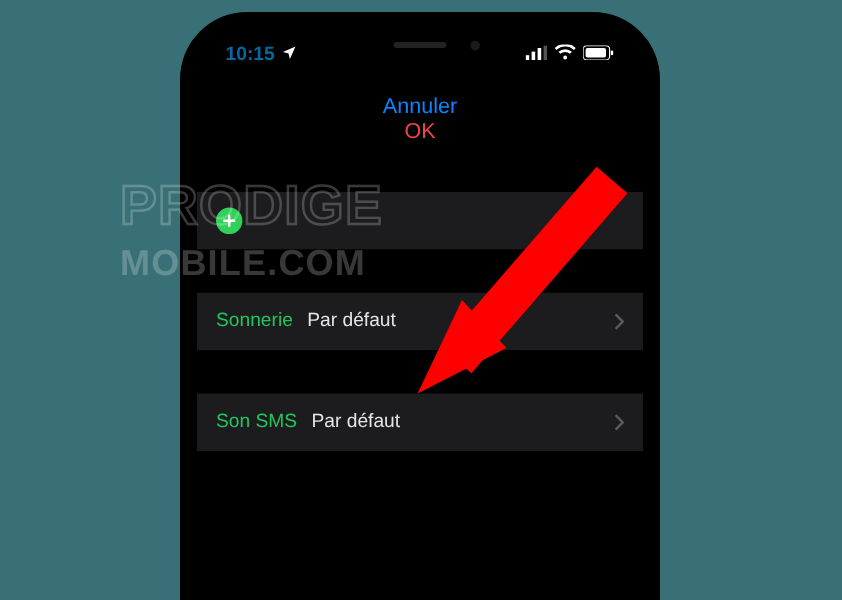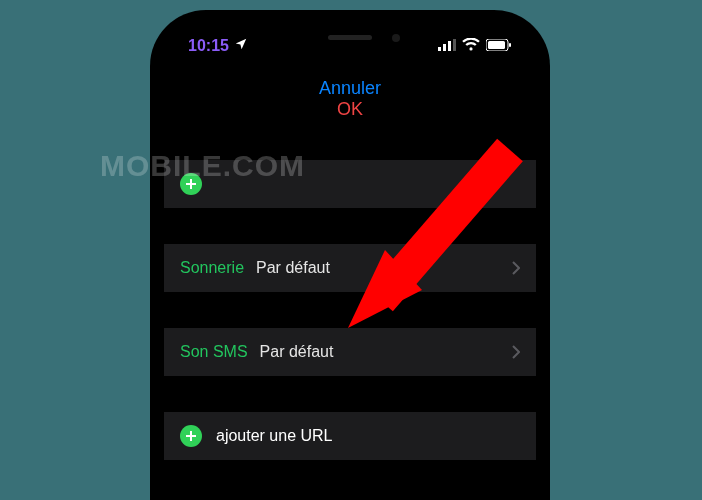--- a/index.html
+++ b/index.html
@@ -58,21 +58,21 @@
   }
   .notch .dot {
     width: 8px; height: 8px; border-radius: 50%; background: #1a1a1a;
   }
   .status-bar {
     display: flex;
     justify-content: space-between;
     align-items: center;
     height: 44px;
     padding: 0 24px;
-    color: #8b5cf6;
+    color: #0369a1;
     font-size: 16px;
     font-weight: 600;
   }
   .status-left { display: flex; align-items: center; gap: 5px; }
   .status-right { display: flex; align-items: center; gap: 6px; }
   .nav-bar {
     display: flex;
     justify-content: space-between;
     align-items: center;
     padding: 10px 20px 14px 20px;
@@ -126,21 +126,21 @@
     font-size: 46px;
     font-weight: 900;
     letter-spacing: 1px;
     -webkit-text-stroke: 2px rgba(255,255,255,0.22);
     color: transparent;
   }
   .watermark .line2 {
     font-size: 30px;
     font-weight: 700;
     letter-spacing: 1px;
-    margin-top: 2px;
+    margin-top: 14px;
   }
 </style>
 </head>
 <body>
 
 <div class="phone">
   <div class="screen">
     <div class="notch">
       <div class="speaker"></div>
       <div class="dot"></div>
@@ -213,34 +213,27 @@
         <span class="value">Par défaut</span>
         <span class="chevron">
           <svg viewBox="0 0 8 14">
               <path fill="none" stroke="#5a5a5f" stroke-width="2" d="M1 1l6 6-6 6"></path>
             </svg>
         </span>
       </div>
 
       <div class="group-gap"></div>
 
-      <div class="row">
-        <span class="plus-icon">
-          <svg viewBox="0 0 12 12">
-              <path stroke="#fff" stroke-width="2" d="M6 1v10M1 6h10"></path>
-            </svg>
-        </span>
-        <span class="add-text">ajouter une URL</span>
-      </div>
 
     </div>
   </div>
 </div>
 
 <div class="watermark">
+  <div class="line1">PRODIGE</div>
   <div class="line2">MOBILE.COM</div>
 </div>
 
 <svg class="arrow-overlay" width="220" height="220">
   <defs>
     <marker id="arrhead" markerWidth="6" markerHeight="6" refX="3" refY="3" orient="auto">
       <path d="M0,0 L6,3 L0,6 Z" fill="#ff0000"></path>
     </marker>
   </defs>
   <line x1="180" y1="20" x2="50" y2="170" stroke="#ff0000" stroke-width="34"></line>

